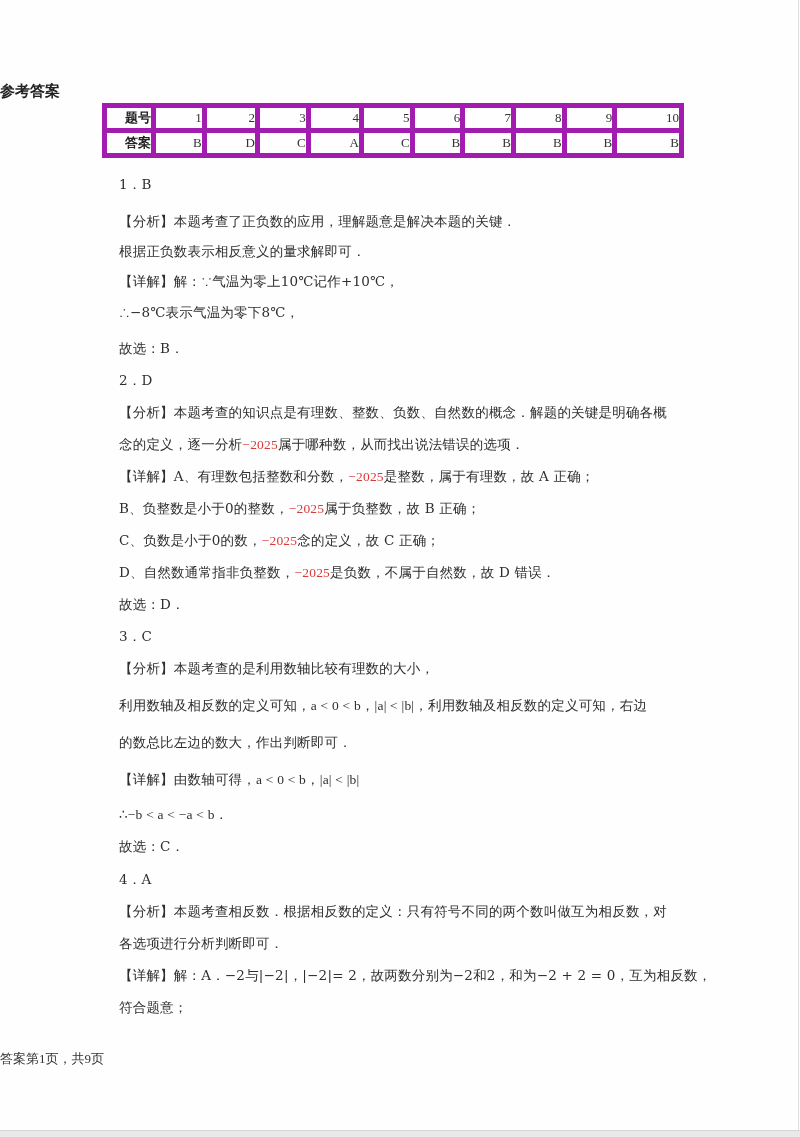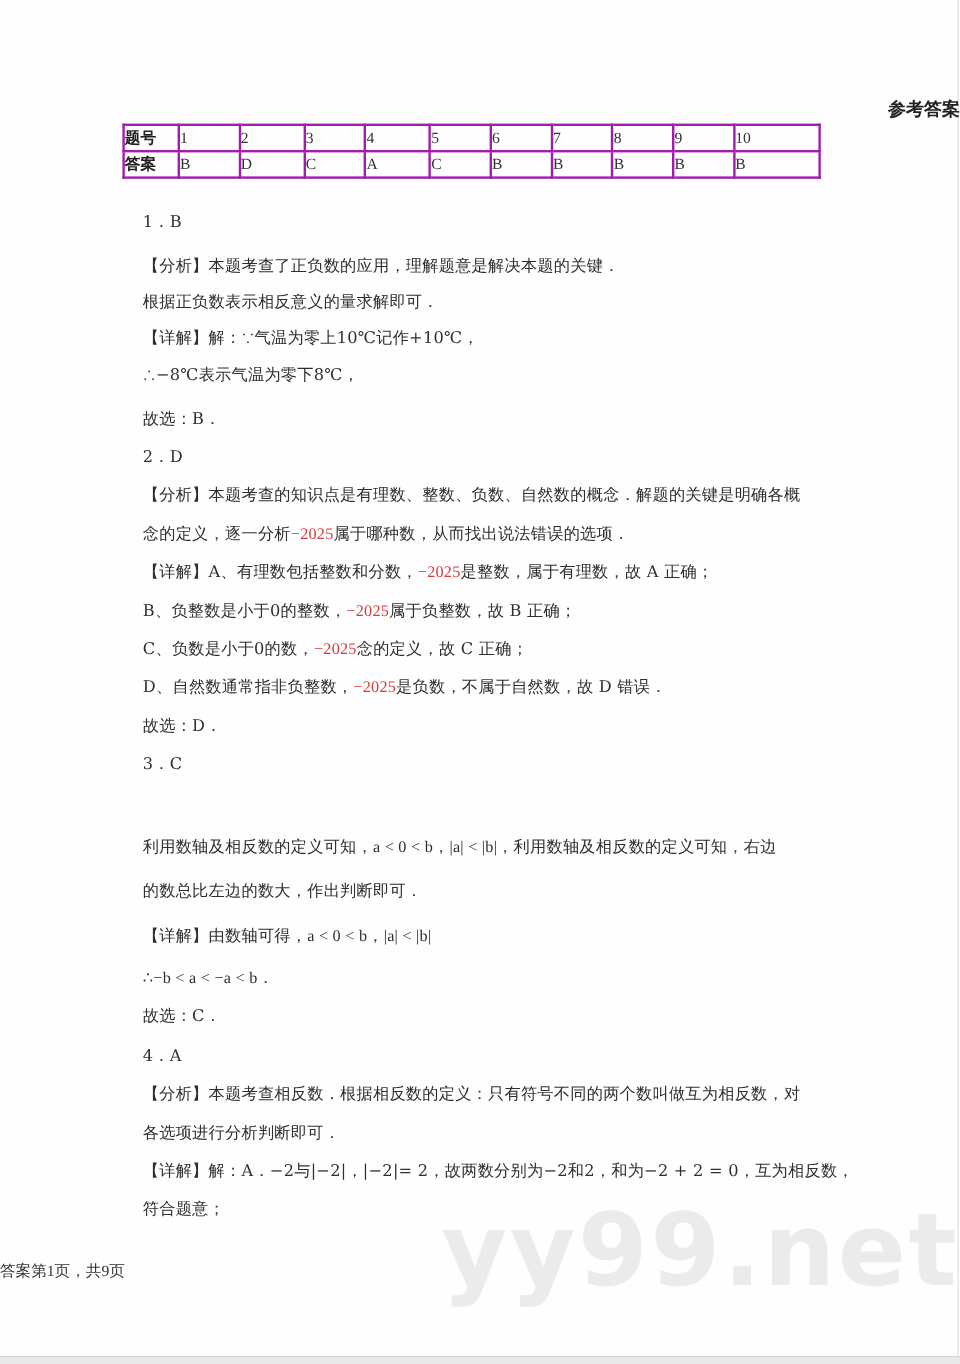--- a/index.html
+++ b/index.html
@@ -11,29 +11,29 @@
   }
   .page {
     position: absolute; left: 0; top: 0; width: 798px; height: 1130px;
     background: #fefefe; border-right: 1px solid #e0e0e0;
   }
   .page-bottom-edge {
     position: absolute; left: 0; top: 1130px; width: 800px; height: 7px;
     background: #e9e9e9; border-top: 1px solid #d6d6d6;
   }
   .title {
-    position: absolute; top: 82px; left: 0; width: 800px; text-align: right;
+    position: absolute; top: 82px; left: 0; width: 800px; text-align: left;
     font-family: "DejaVu Sans", sans-serif; font-weight: bold; font-size: 15px; color: #222;
   }
   table.answers {
     position: absolute; top: 103px; left: 102px; width: 582px;
     border-collapse: collapse; font-size: 13px; color: #333;
   }
   table.answers td {
-    border: 2px solid #a21caf; height: 20px; text-align: left; padding: 0;
+    border: 5px solid #a21caf; height: 20px; text-align: right; padding: 0;
     font-family: "Liberation Serif", serif;
   }
   table.answers td.rowhead {
     width: 44px; font-family: "DejaVu Sans", sans-serif; font-weight: bold; font-size: 13px; color: #222;
   }
   .line {
     position: absolute; left: 103px; font-size: 13.5px; white-space: nowrap; color: #2e2e2e;
     letter-spacing: 0.2px;
     margin-left: 16px;
   }
@@ -48,21 +48,20 @@
     position: absolute; top: 993px; left: 368px;
     font-family: "DejaVu Sans", sans-serif; font-weight: bold; font-size: 84px;
     color: rgba(200,200,200,0.35); letter-spacing: 2px; pointer-events: none;
   }
 </style>
 </head>
 <body>
 
 <div class="page">
 
-  <div class="watermark">yy99.net</div>
 
   <div class="title">参考答案</div>
 
   <table class="answers">
     <tbody>
         <tr>
       <td class="rowhead">题号</td>
       <td>1</td>
       <td>2</td>
       <td>3</td>
@@ -116,20 +115,23 @@
   </div>
   <div class="line" style="top:532px">
     <span>C、负数是小于0的数，</span><span class="red">−2025</span><span>念的定义，故 C 正确；</span>
   </div>
   <div class="line" style="top:564px">
     <span>D、自然数通常指非负整数，</span><span class="red">−2025</span><span>是负数，不属于自然数，故 D 错误．</span>
   </div>
   <div class="line" style="top:596px">故选：D．</div>
 
   <div class="line" style="top:628px">3．C</div>
+  <div class="line" style="top:660px">
+    <span class="tag">【分析】</span><span>本题考查的是利用数轴比较有理数的大小，</span>
+  </div>
   <div class="line" style="top:697px">
     <span>利用数轴及相反数的定义可知，</span><span class="math">a &lt; 0 &lt; b</span><span>，</span><span class="math">|a| &lt; |b|</span><span>，利用数轴及相反数的定义可知，右边</span>
   </div>
   <div class="line" style="top:734px">的数总比左边的数大，作出判断即可．</div>
   <div class="line" style="top:771px">
     <span class="tag">【详解】</span><span>由数轴可得，</span><span class="math">a &lt; 0 &lt; b</span><span>，</span><span class="math">|a| &lt; |b|</span>
   </div>
   <div class="line" style="top:806px">
     <span>∴</span><span class="math">−b &lt; a &lt; −a &lt; b</span><span>．</span>
   </div>

